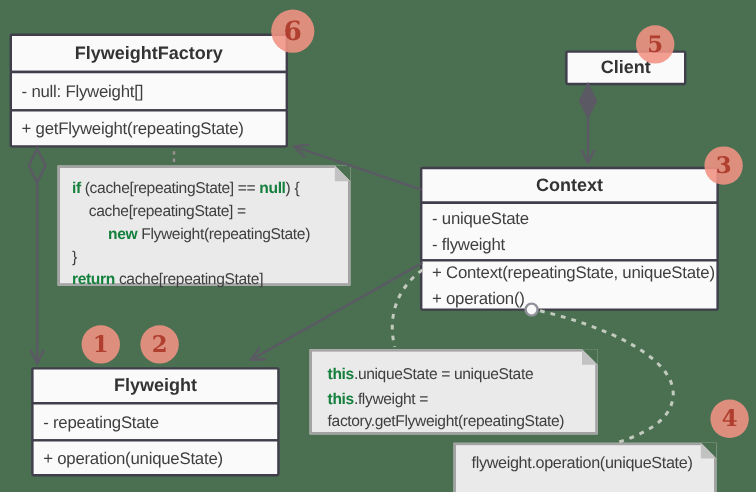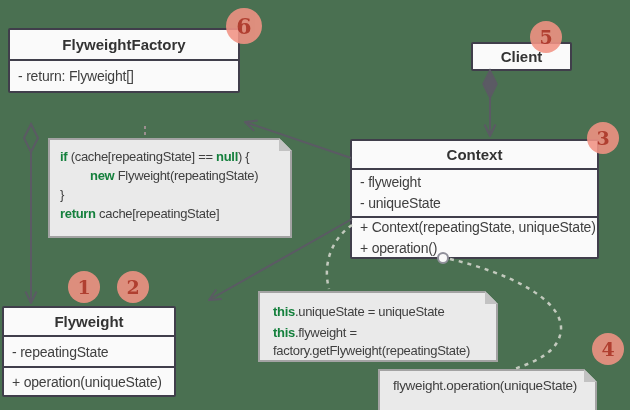--- a/index.html
+++ b/index.html
@@ -39,57 +39,59 @@
   
   .edges{position:absolute;left:0;top:0;z-index:4;pointer-events:none;}
 </style>
 </head>
 <body>
 
 <div class="stage">
 
   <div class="note" style="left:48px;top:138px;width:244px;height:100px;padding:7px 10px;">
     <div class="nline"><b>if</b><span> (cache[repeatingState] == </span><b>null</b><span>) {</span></div>
+    <div class="nline ind1">cache[repeatingState] =</div>
     <div class="nline ind2"><b>new</b><span> Flyweight(repeatingState)</span></div>
     <div class="nline">}</div>
     <div class="nline"><b>return</b><span> cache[repeatingState]</span></div>
   </div>
 
   <div class="note" style="left:258px;top:291px;width:240px;height:71px;padding:8px 13px;">
     <div class="nline" style="line-height:21px"><b>this</b><span>.uniqueState = uniqueState</span></div>
     <div class="nline" style="line-height:21px"><b>this</b><span>.flyweight =</span></div>
     <div class="nline" style="line-height:16px">factory.getFlyweight(repeatingState)</div>
   </div>
 
   <div class="note" style="left:378px;top:369px;width:219px;height:44px;padding:5px 13px;font-size:13.5px;">
     <div class="nline">flyweight.operation(uniqueState)</div>
   </div>
 
   <div class="uml" style="left:8px;top:28px;width:232px;">
     <div class="cmp title first" style="height:33px;">FlyweightFactory</div>
-    <div class="cmp" style="height:34px;">- return: Flyweight[]</div>
+    <div class="cmp" style="height:34px;">- null: Flyweight[]</div>
+    <div class="cmp" style="height:32px;">+ getFlyweight(repeatingState)</div>
   </div>
 
   <div class="uml" style="left:441px;top:42px;width:101px;padding-left:30px;">
     <div class="cmp title first" style="height:29px;">Client</div>
   </div>
 
   <div class="uml" style="left:350px;top:139px;width:249px;">
     <div class="cmp title first" style="height:31px;">Context</div>
     <div class="cmp multi" style="height:50px;">
+      <div class="mline">- uniqueState</div>
       <div class="mline">- flyweight</div>
-      <div class="mline">- uniqueState</div>
     </div>
     <div class="cmp multi" style="height:43px;">
       <div class="mline">+ Context(repeatingState, uniqueState)</div>
       <div class="mline">+ operation()</div>
     </div>
   </div>
 
-  <div class="uml" style="left:2px;top:306px;width:174px;">
+  <div class="uml" style="left:26px;top:306px;width:207px;">
     <div class="cmp title first" style="height:31px;">Flyweight</div>
     <div class="cmp" style="height:33px;">- repeatingState</div>
     <div class="cmp" style="height:31px;text-align:center;">+ operation(uniqueState)</div>
   </div>
 
   <svg class="edges" width="630" height="410">
     <defs>
       <marker id="openArrow" viewBox="0 0 14 14" refX="13" refY="7" markerWidth="14" markerHeight="14" orient="auto" markerUnits="userSpaceOnUse">
         <path d="M1.5,1.5 L13,7 L1.5,12.5" fill="none" stroke="#5b5a64" stroke-width="2"></path>
       </marker>

